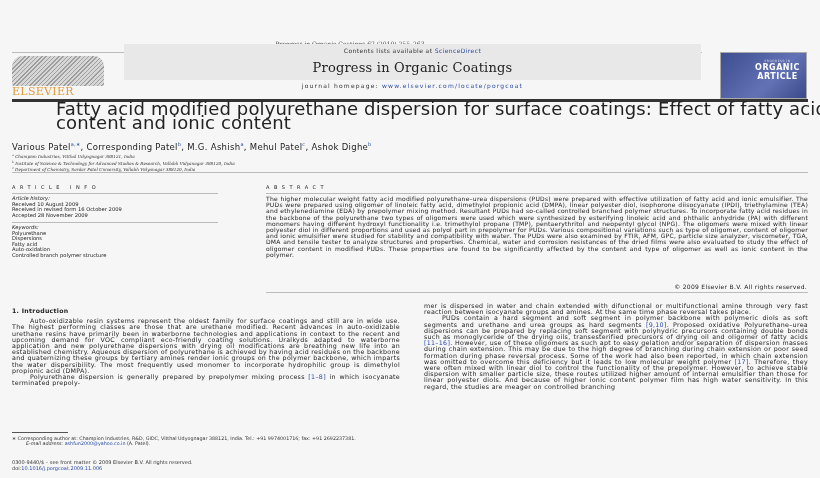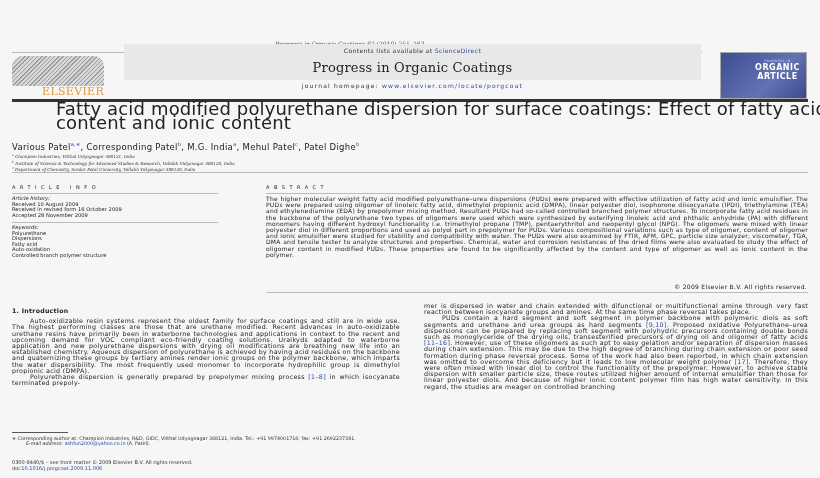--- a/index.html
+++ b/index.html
@@ -4,21 +4,21 @@
 <style>
   * { box-sizing: border-box; margin: 0; padding: 0; }
   html, body { width: 820px; height: 478px; background: #f6f6f6; overflow: hidden; }
   body { position: relative; font-family: "DejaVu Sans", sans-serif; color: #222; }
 
   .citation { position: absolute; top: 40px; left: 0; width: 700px; text-align: center; font-size: 6px; color: #444; font-family: "DejaVu Serif", serif; }
   .topline { position: absolute; top: 52px; left: 12px; width: 690px; height: 1px; background: #bbb; }
 
   .logo { position: absolute; top: 56px; left: 12px; width: 92px; height: 42px; }
   .logo-tree { width: 92px; height: 30px; background: repeating-linear-gradient(135deg,#888 0 1px,#cfcfcf 1px 3px); border-radius: 10px 10px 2px 2px; opacity: .8; }
-  .logo-word { font-family: "DejaVu Serif", serif; font-size: 11px; color: #e39a3a; letter-spacing: 0.3px; text-align: right; line-height: 12px; }
+  .logo-word { font-family: "DejaVu Serif", serif; font-size: 11px; color: #e39a3a; letter-spacing: 0.3px; text-align: left; line-height: 12px; }
 
   .banner { position: absolute; top: 44px; left: 124px; width: 577px; height: 36px; background: #e8e8e8; text-align: center; }
   .banner .contents { font-size: 6px; color: #333; margin-top: 3px; letter-spacing: 0.4px; }
   .banner .contents a { color: #2a4aa5; text-decoration: none; }
   .banner .jtitle { font-family: "DejaVu Serif", serif; font-size: 13px; color: #222; margin-top: 6px; letter-spacing: 0.2px; }
   .banner .homepage { font-size: 6px; color: #333; margin-top: 7px; letter-spacing: 1.2px; }
   .banner .homepage a { color: #2a4aa5; text-decoration: none; }
 
   .cover { position: absolute; top: 52px; left: 720px; width: 87px; height: 47px; background: linear-gradient(135deg,#3c4d90,#6372b4 60%,#3a4a8a); border: 1px solid #aaa; color: #fff; text-align: center; padding-left: 28px; }
   .cover .c1 { font-size: 3px; margin-top: 6px; letter-spacing: .5px; color: #dde; }
@@ -82,23 +82,23 @@
   <div class="c2">ARTICLE</div>
 </div>
 
 <div class="thickline"></div>
 
 <div class="title">Fatty acid modified polyurethane dispersion for surface coatings: Effect of fatty acid content and ionic content</div>
 
 <div class="authors">
   <span>Various Patel</span><sup>a,∗</sup>,
   <span>Corresponding Patel</span><sup>b</sup>,
-  <span>M.G. India</span><sup>a</sup>,
+  <span>M.G. Ashish</span><sup>a</sup>,
   <span>Mehul Patel</span><sup>c</sup>,
-  <span>Patel Dighe</span><sup>b</sup>
+  <span>Ashok Dighe</span><sup>b</sup>
 </div>
 
 <div class="affils">
   <div><sup>a</sup> <span>Champion Industries, Vitthal Udyognagar 388121, India</span></div>
   <div><sup>b</sup> <span>Institute of Science &amp; Technology for Advanced Studies &amp; Research, Vallabh Vidyanagar 388120, India</span></div>
   <div><sup>c</sup> <span>Department of Chemistry, Sardar Patel University, Vallabh Vidyanagar 388120, India</span></div>
 </div>
 
 <div class="midline"></div>
 

